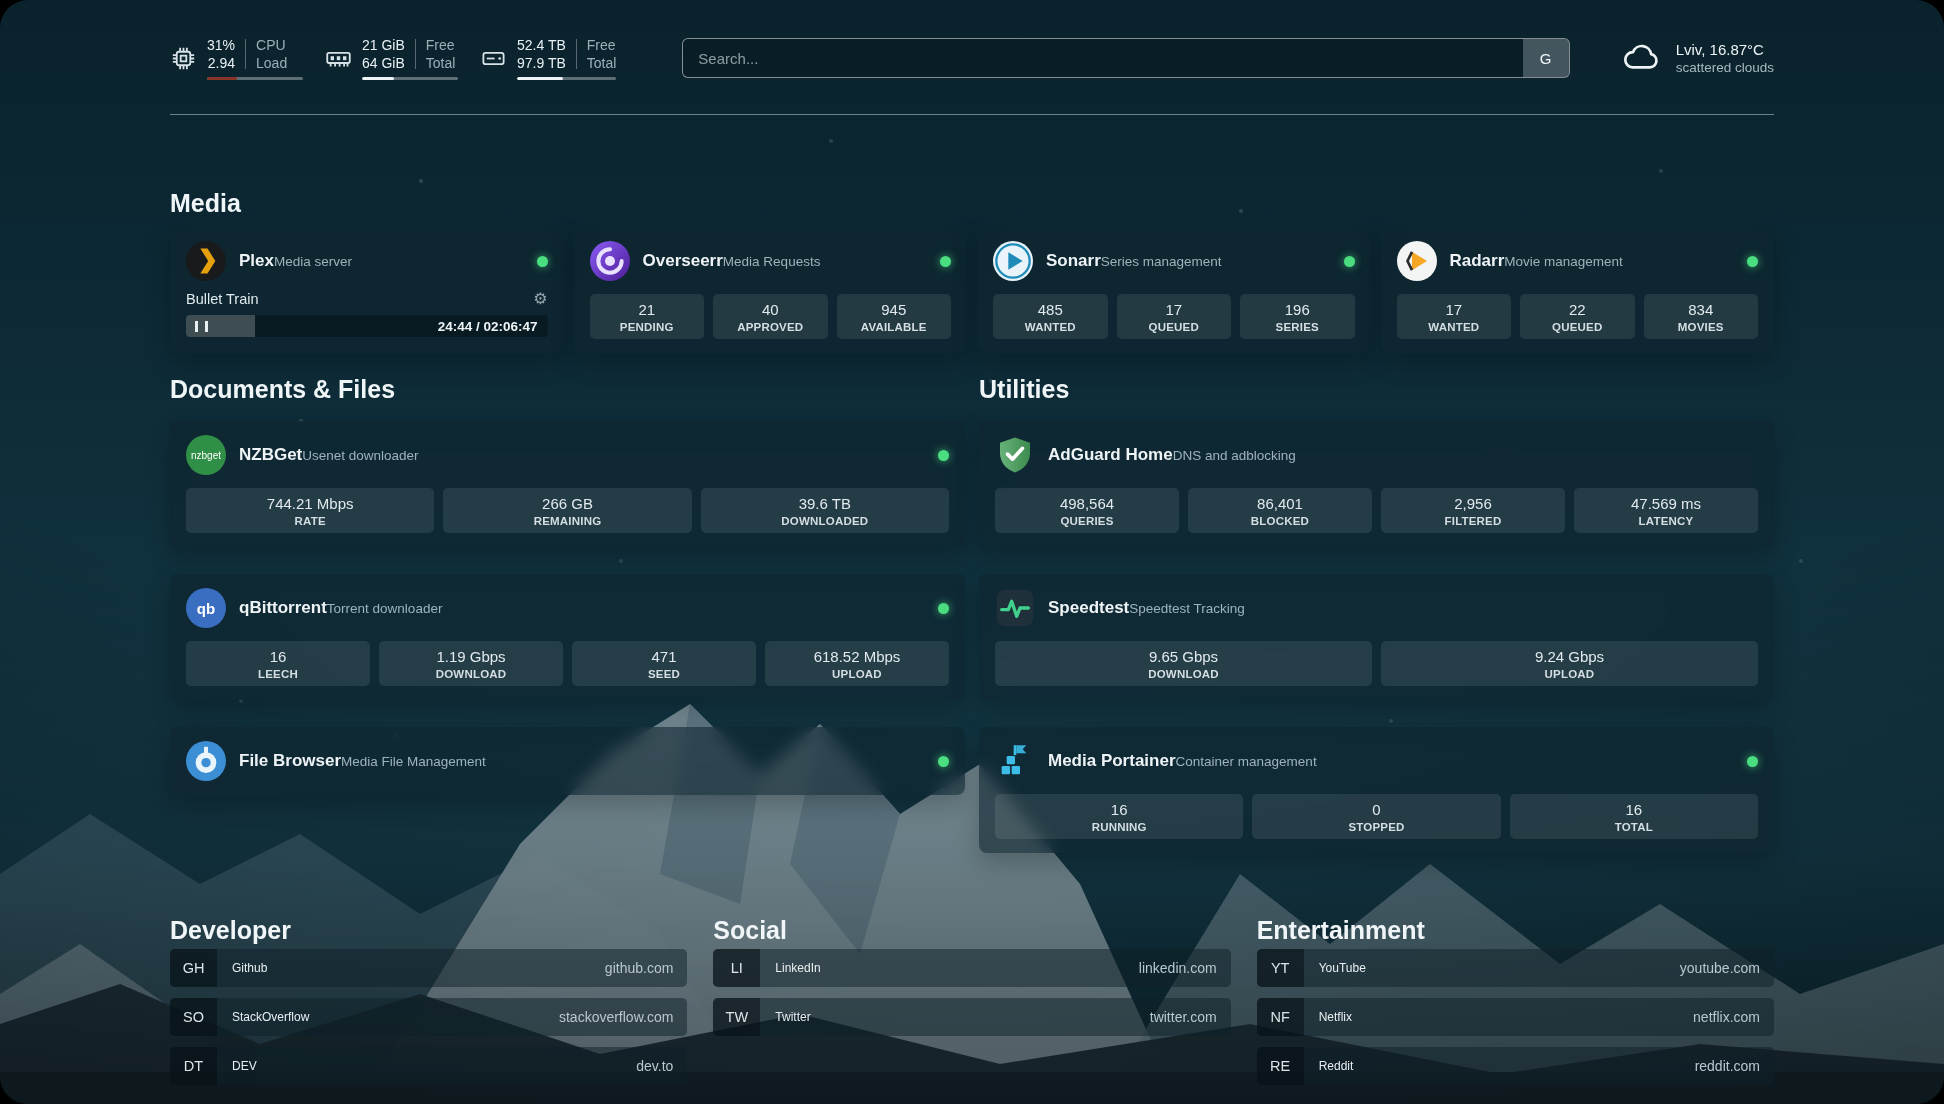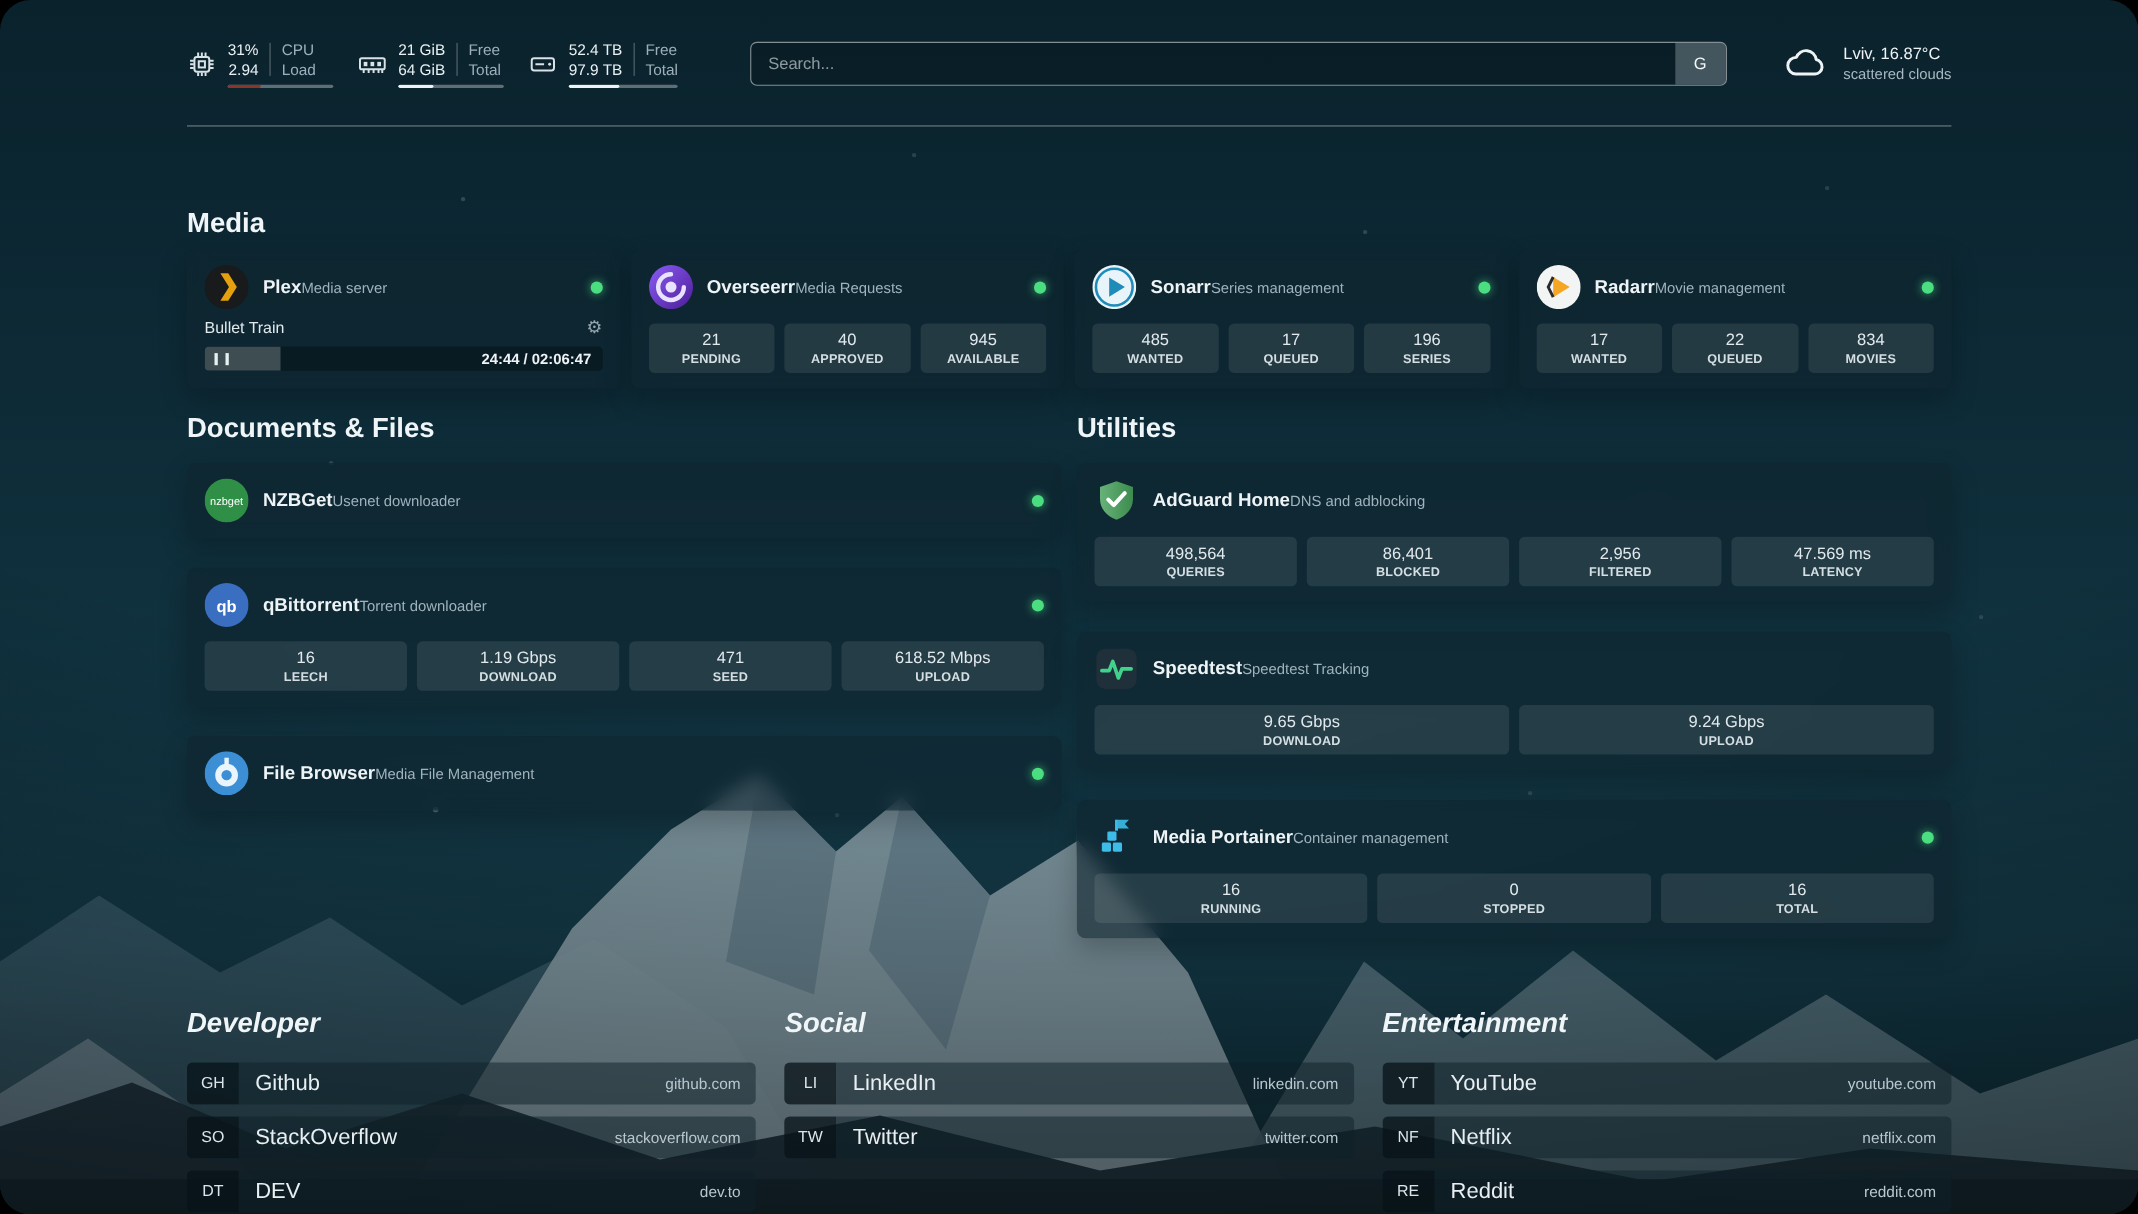--- a/index.html
+++ b/index.html
@@ -75,26 +75,26 @@
   .gear{margin-left:auto;color:#93a5ae;font-size:16px;line-height:1;cursor:pointer;background:none;border:none;padding:0;}
   .np-bar{position:relative;display:flex;align-items:center;height:22px;margin-top:8px;
     background:rgba(5,14,18,.45);border-radius:4px;overflow:hidden;}
   .np-fill{position:absolute;left:0;top:0;bottom:0;background:rgba(255,255,255,.22);}
   .pausebars{position:relative;z-index:1;margin-left:9px;width:7px;height:11px;
     border-left:3px solid #e8eff2;border-right:3px solid #e8eff2;cursor:pointer;}
   .np-time{position:relative;z-index:1;margin-left:auto;padding-right:10px;font-size:13.5px;font-weight:600;color:#eef4f6;}
 
   
   .bm-grid{display:grid;grid-template-columns:repeat(3,1fr);gap:26px;margin-top:63px;align-items:start;}
-  .bm-grid .section-title{margin-bottom:21px;font-style:italic;}
+  .bm-grid .section-title{margin-bottom:4px;}
   .bm-row{display:flex;align-items:center;height:38px;margin-bottom:11px;background:rgba(13,31,40,.5);
     border-radius:5px;overflow:hidden;text-decoration:none;color:inherit;cursor:pointer;}
   .bm-abbr{width:47px;height:100%;display:flex;align-items:center;justify-content:center;
     background:rgba(4,12,16,.5);font-size:14.5px;color:#dbe4e9;flex:0 0 auto;}
-  .bm-name{margin-left:15px;font-size:20px;color:#e8eff2;}
+  .bm-name{margin-left:15px;font-size:12px;color:#e8eff2;}
   .bm-url{margin-left:auto;padding-right:14px;font-size:14px;color:#b9c7cf;}
 </style>
 </head>
 <body>
 
 <div class="screen">
 
   <svg class="bg-mountains" viewBox="0 0 1944 410" preserveAspectRatio="none">
     <polygon points="0,410 0,180 90,120 200,190 300,140 420,220 540,160 660,240 760,410" fill="#7391a1" opacity=".5"></polygon>
     <polygon points="0,410 0,300 80,250 180,320 260,410" fill="#b9c8d2" opacity=".7"></polygon>
@@ -347,20 +347,34 @@
                   <circle cx="12" cy="12" r="12" fill="#2f8f46"></circle>
                   <text x="12" y="14.3" text-anchor="middle" font-size="6" fill="#fff">nzbget</text>
                 </svg>
             </span>
             <div class="stext">
               <div class="sname">NZBGet</div>
               <div class="ssub">Usenet downloader</div>
             </div>
             <span class="dot"></span>
           </div>
+          <div class="tiles">
+            <div class="tile">
+              <div class="tval">744.21 Mbps</div>
+              <div class="tlab">RATE</div>
+            </div>
+            <div class="tile">
+              <div class="tval">266 GB</div>
+              <div class="tlab">REMAINING</div>
+            </div>
+            <div class="tile">
+              <div class="tval">39.6 TB</div>
+              <div class="tlab">DOWNLOADED</div>
+            </div>
+          </div>
         </div>
 
         <div class="card">
           <div class="card-head">
             <span class="sicon">
               <svg viewBox="0 0 24 24">
                   <circle cx="12" cy="12" r="12" fill="#3a6ec0"></circle>
                   <text x="12" y="15.6" text-anchor="middle" font-size="9" font-weight="bold" fill="#fff">qb</text>
                 </svg>
             </span>

